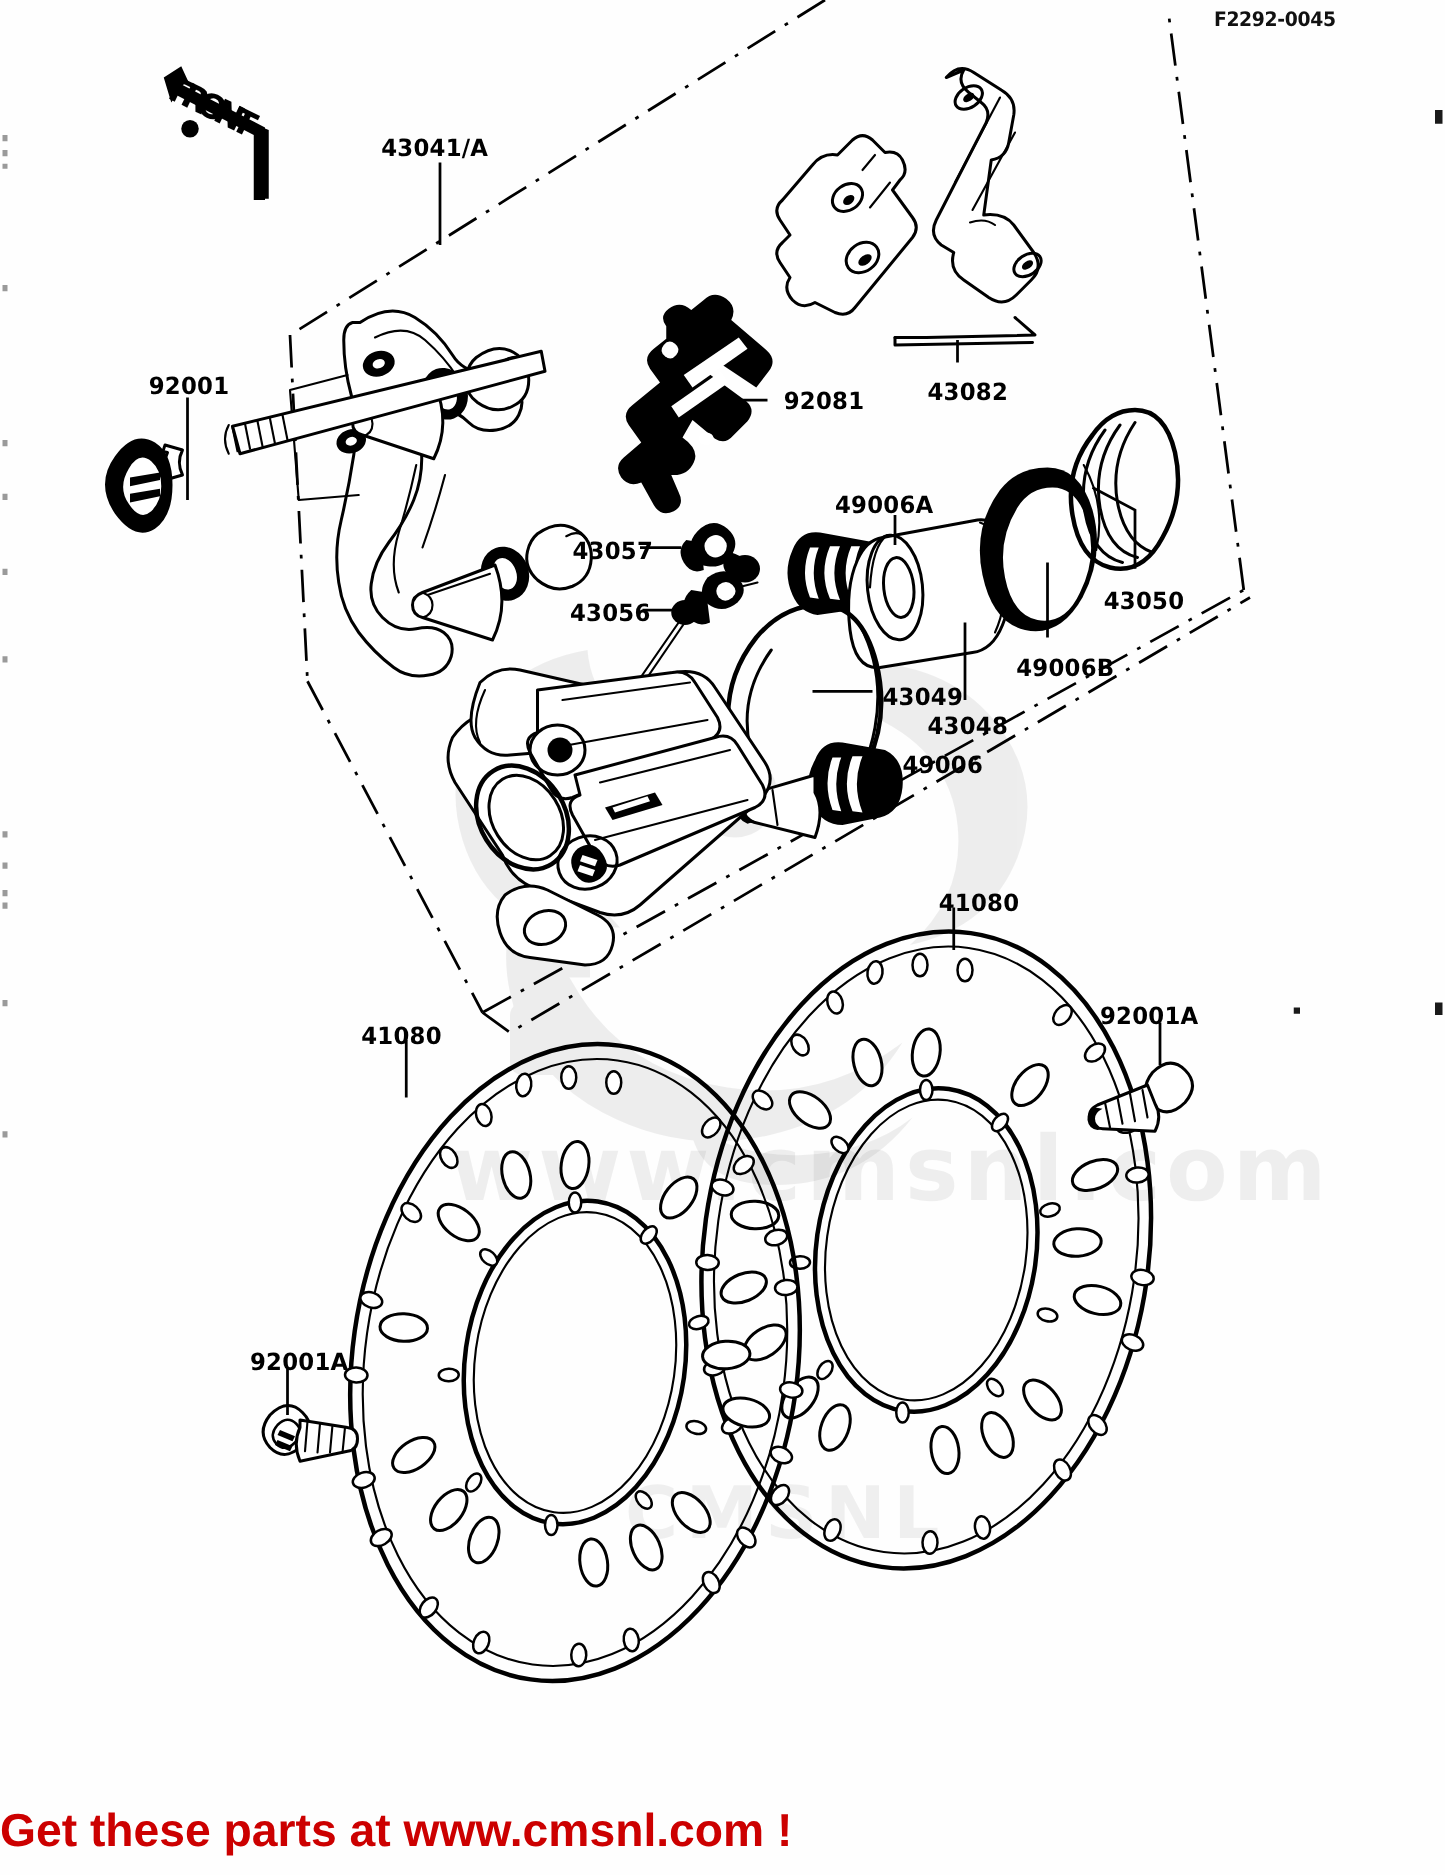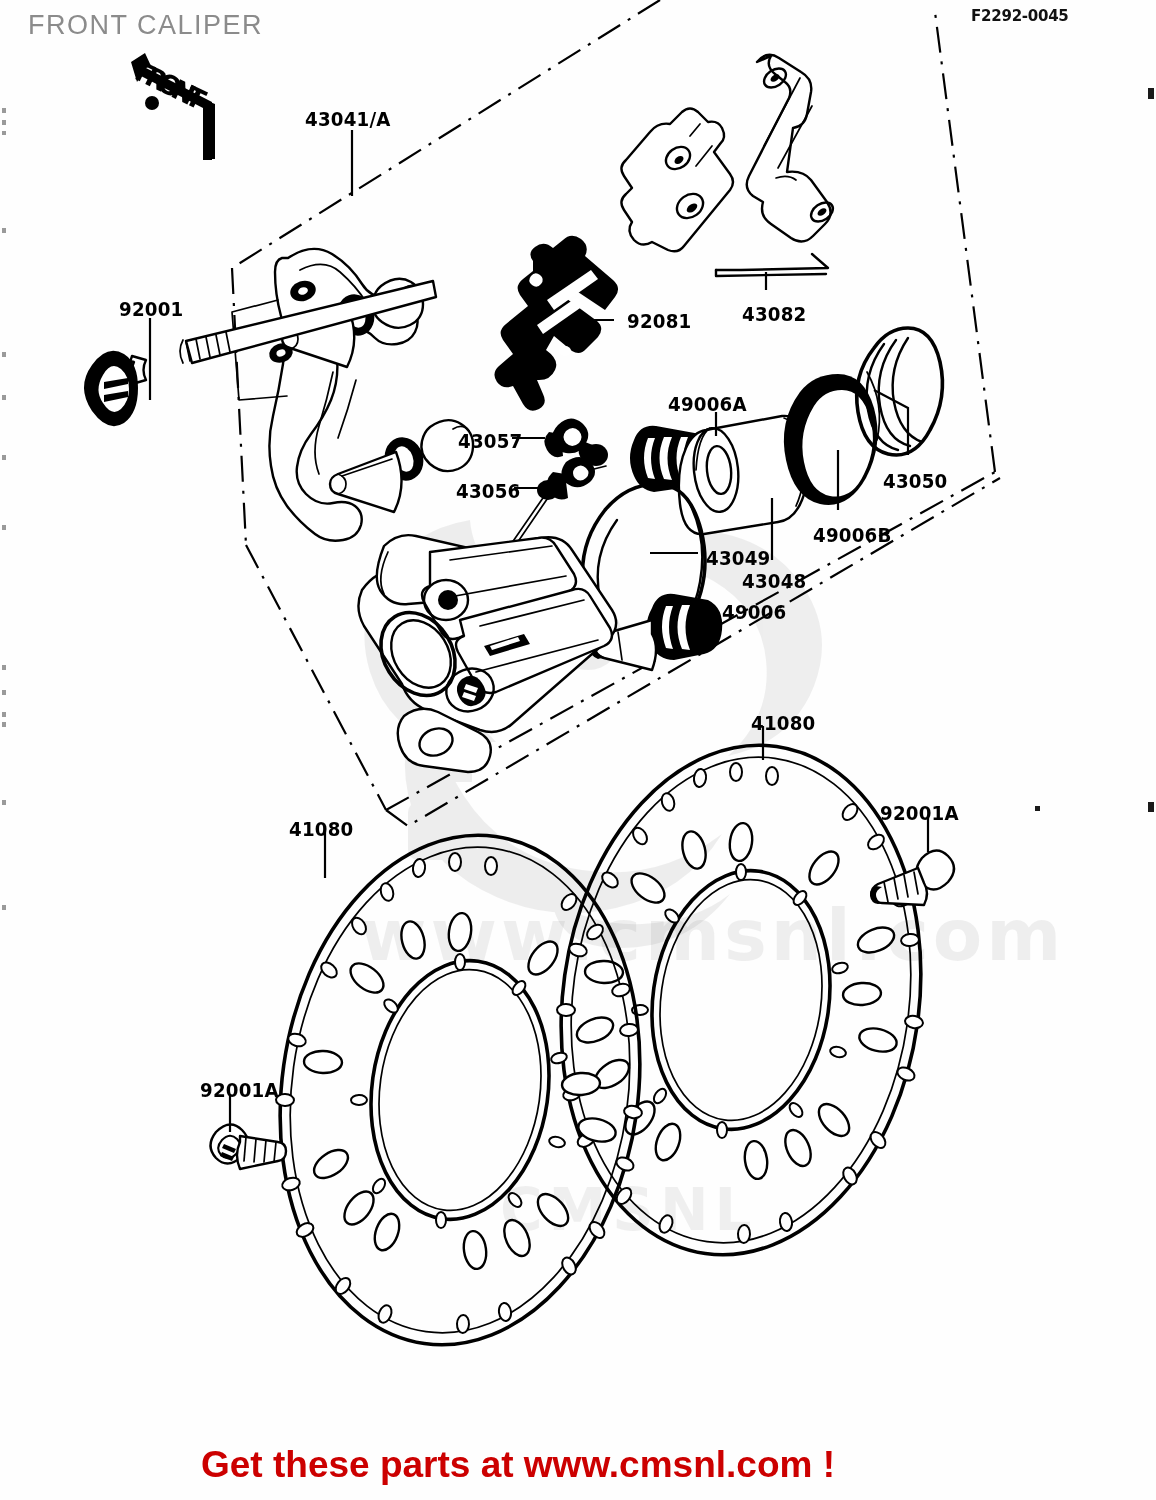--- a/index.html
+++ b/index.html
@@ -21,41 +21,40 @@
   .fig-code{
     position:absolute;left:968px;top:6px;
     font-size:16px;font-weight:bold;color:#111;
     font-family:"DejaVu Sans",sans-serif;
     letter-spacing:-0.3px;
     transform:scaleX(0.94);
     white-space:nowrap;
   }
   .footer-caption{
     position:absolute;left:0;top:1444px;width:1036px;
-    text-align:center;color:#cc0000;
+    text-align:left;color:#cc0000;
     font-size:37px;font-weight:bold;
     font-family:"Liberation Sans","DejaVu Sans",sans-serif;
     white-space:nowrap;
   }
   .plabel{
     position:absolute;
     font-size:19px;font-weight:bold;color:#000;
     font-family:"DejaVu Sans",sans-serif;
     letter-spacing:0.2px;
     white-space:nowrap;
     transform:scaleX(0.96);
     transform-origin:left center;
   }
 </style>
 </head>
 <body>
 
 <div id="sheet">
 
-  <div class="page-title">FRONT CALIPER</div>
   <div class="fig-code">F2292-0045</div>
 
   <svg class="layer" viewBox="0 0 1156 1500">
     <g opacity="0.085" fill="#4a4a4a">
 
       <path d="M470 520 q-60 10 -90 60 q-25 42 -10 92 q18 58 80 78 q-40 -42 -30 -96 q10 -58 72 -82 q-20 -25 -22 -52z"></path>
       <path d="M700 530 q70 6 104 58 q30 46 10 98 q-22 56 -86 70 q44 -40 38 -96 q-6 -58 -66 -86 q4 -22 0 -44z"></path>
       <path d="M430 690 q-34 48 -22 104 q14 64 74 96 q64 34 134 18 q70 -16 106 -74 q-64 48 -140 36 q-78 -12 -118 -74 q-36 -56 -34 -106z"></path>
       <circle cx="588" cy="636" r="34"></circle>
       <path d="M552 900 q40 26 90 24 q52 -2 88 -30 q-42 54 -110 54 q-62 0 -68 -48z"></path>

